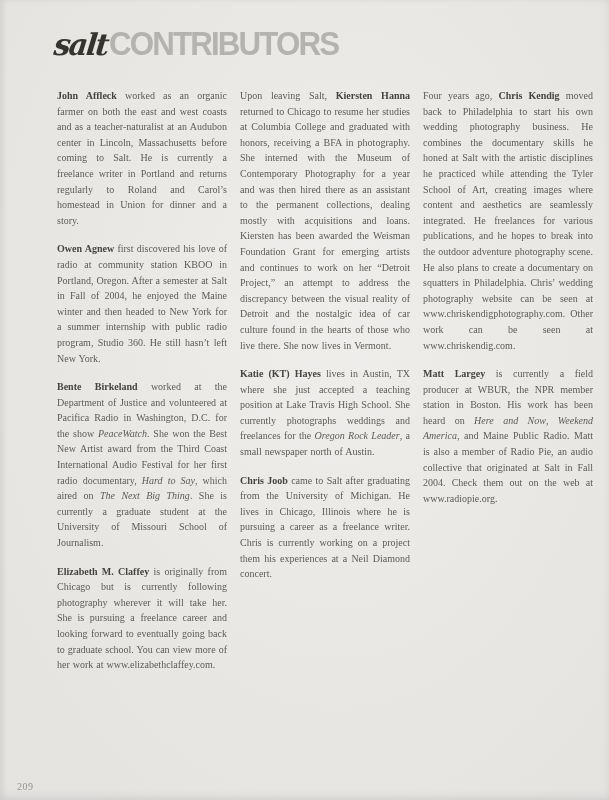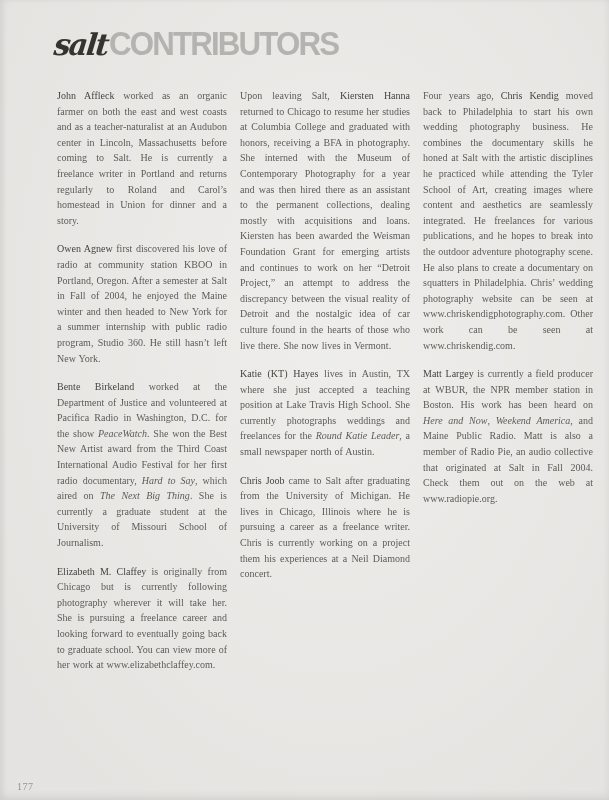--- a/index.html
+++ b/index.html
@@ -66,21 +66,21 @@
   }
   .col p{
     font-size:10px;
     line-height:15.6px;
     text-align:justify;
     color:var(--ink);
     margin:0 0 13px 0;
     word-spacing:0.5px;
   }
   .col p .b{
-    font-weight:400;
+    font-weight:700;
     color:var(--ink-bold);
   }
   .col p .i{
     font-style:italic;
   }
   .footer{
     position:absolute;
     left:17px;bottom:8px;
     color:var(--footer-ink);
     line-height:1;
@@ -102,26 +102,26 @@
 
   <div class="columns">
     <div class="col">
         <p><span class="b">John Affleck</span><span> worked as an organic farmer on both the east and west coasts and as a teacher-naturalist at an Audubon center in Lincoln, Massachusetts before coming to Salt. He is currently a freelance writer in Portland and returns regularly to Roland and Carol’s homestead in Union for dinner and a story.</span></p>
         <p><span class="b">Owen Agnew</span><span> first discovered his love of radio at community station KBOO in Portland, Oregon. After a semester at Salt in Fall of 2004, he enjoyed the Maine winter and then headed to New York for a summer internship with public radio program, Studio 360. He still hasn’t left New York.</span></p>
         <p><span class="b">Bente Birkeland</span><span> worked at the Department of Justice and volunteered at Pacifica Radio in Washington, D.C. for the show </span><span class="i">PeaceWatch</span><span>. She won the Best New Artist award from the Third Coast International Audio Festival for her first radio documentary, </span><span class="i">Hard to Say</span><span>, which aired on </span><span class="i">The Next Big Thing</span><span>. She is currently a graduate student at the University of Missouri School of Journalism.</span></p>
         <p><span class="b">Elizabeth M. Claffey</span><span> is originally from Chicago but is currently following photography wherever it will take her. She is pursuing a freelance career and looking forward to eventually going back to graduate school. You can view more of her work at www.elizabethclaffey.com.</span></p>
       </div>
     <div class="col">
         <p><span>Upon leaving Salt, </span><span class="b">Kiersten Hanna</span><span> returned to Chicago to resume her studies at Columbia College and graduated with honors, receiving a BFA in photography. She interned with the Museum of Contemporary Photography for a year and was then hired there as an assistant to the permanent collections, dealing mostly with acquisitions and loans. Kiersten has been awarded the Weisman Foundation Grant for emerging artists and continues to work on her “Detroit Project,” an attempt to address the discrepancy between the visual reality of Detroit and the nostalgic idea of car culture found in the hearts of those who live there. She now lives in Vermont.</span></p>
-        <p><span class="b">Katie (KT) Hayes</span><span> lives in Austin, TX where she just accepted a teaching position at Lake Travis High School. She currently photographs weddings and freelances for the </span><span class="i">Round Katie Leader</span><span>, a small newspaper north of Austin.</span></p>
+        <p><span class="b">Katie (KT) Hayes</span><span> lives in Austin, TX where she just accepted a teaching position at Lake Travis High School. She currently photographs weddings and freelances for the </span><span class="i">Oregon Rock Leader</span><span>, a small newspaper north of Austin.</span></p>
         <p><span class="b">Chris Joob</span><span> came to Salt after graduating from the University of Michigan. He lives in Chicago, Illinois where he is pursuing a career as a freelance writer. Chris is currently working on a project them his experiences at a Neil Diamond concert.</span></p>
       </div>
     <div class="col">
         <p><span>Four years ago, </span><span class="b">Chris Kendig</span><span> moved back to Philadelphia to start his own wedding photography business. He combines the documentary skills he honed at Salt with the artistic disciplines he practiced while attending the Tyler School of Art, creating images where content and aesthetics are seamlessly integrated. He freelances for various publications, and he hopes to break into the outdoor adventure photography scene. He also plans to create a documentary on squatters in Philadelphia. Chris’ wedding photography website can be seen at www.chriskendigphotography.com. Other work can be seen at www.chriskendig.com.</span></p>
         <p><span class="b">Matt Largey</span><span> is currently a field producer at WBUR, the NPR member station in Boston. His work has been heard on </span><span class="i">Here and Now</span><span>, </span><span class="i">Weekend America</span><span>, and Maine Public Radio. Matt is also a member of Radio Pie, an audio collective that originated at Salt in Fall 2004. Check them out on the web at www.radiopie.org.</span></p>
       </div>
   </div>
 
   <div class="footer">
-    <div class="page-number">177</div>
+    <div class="page-number">209</div>
   </div>
 
 </div>
 
 </body></html>

